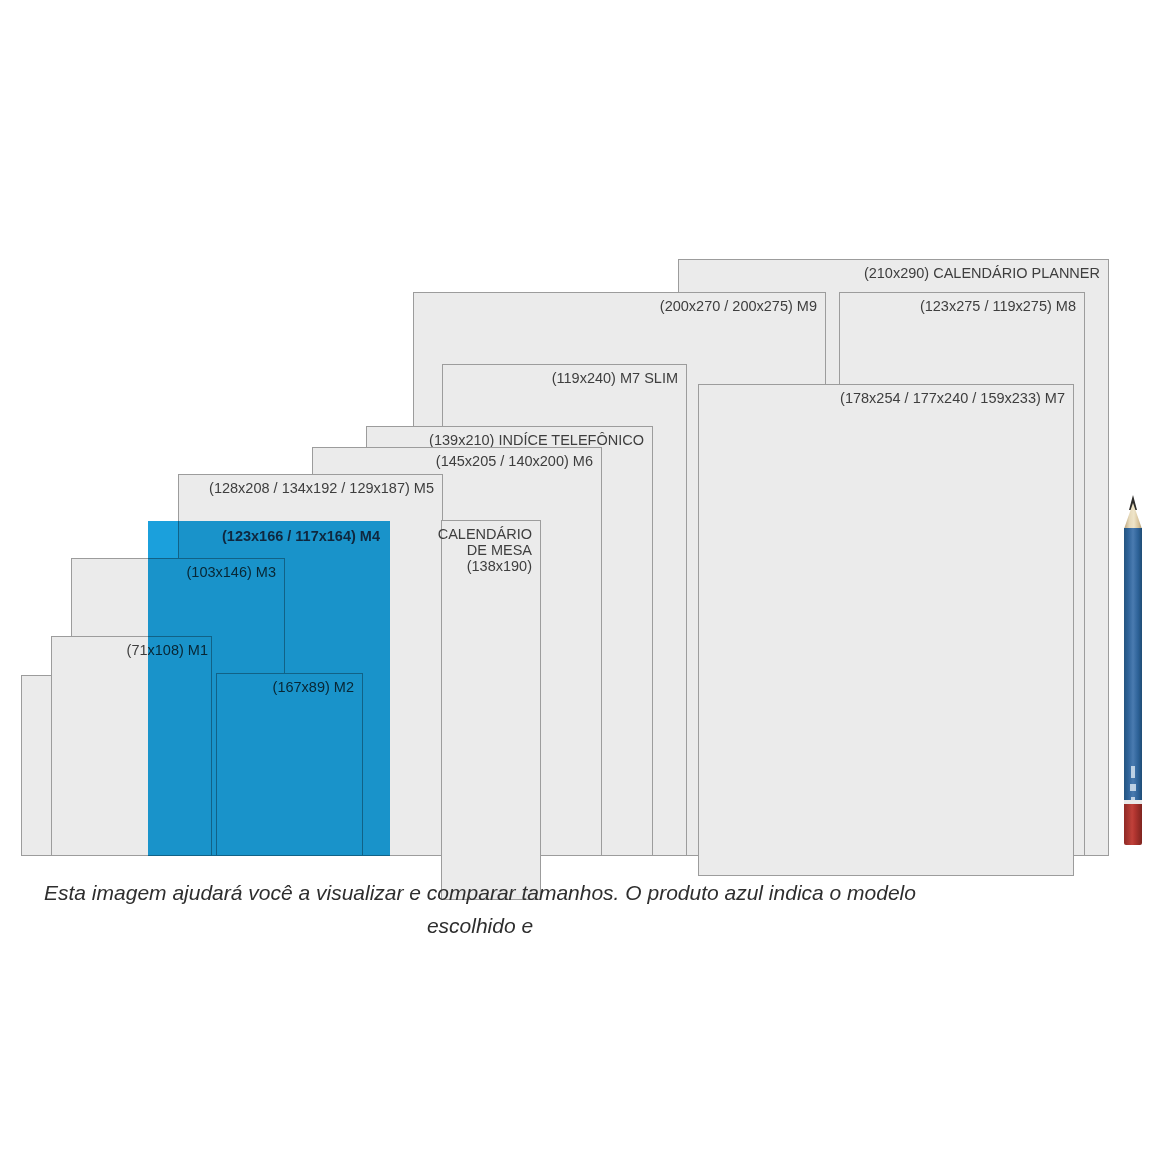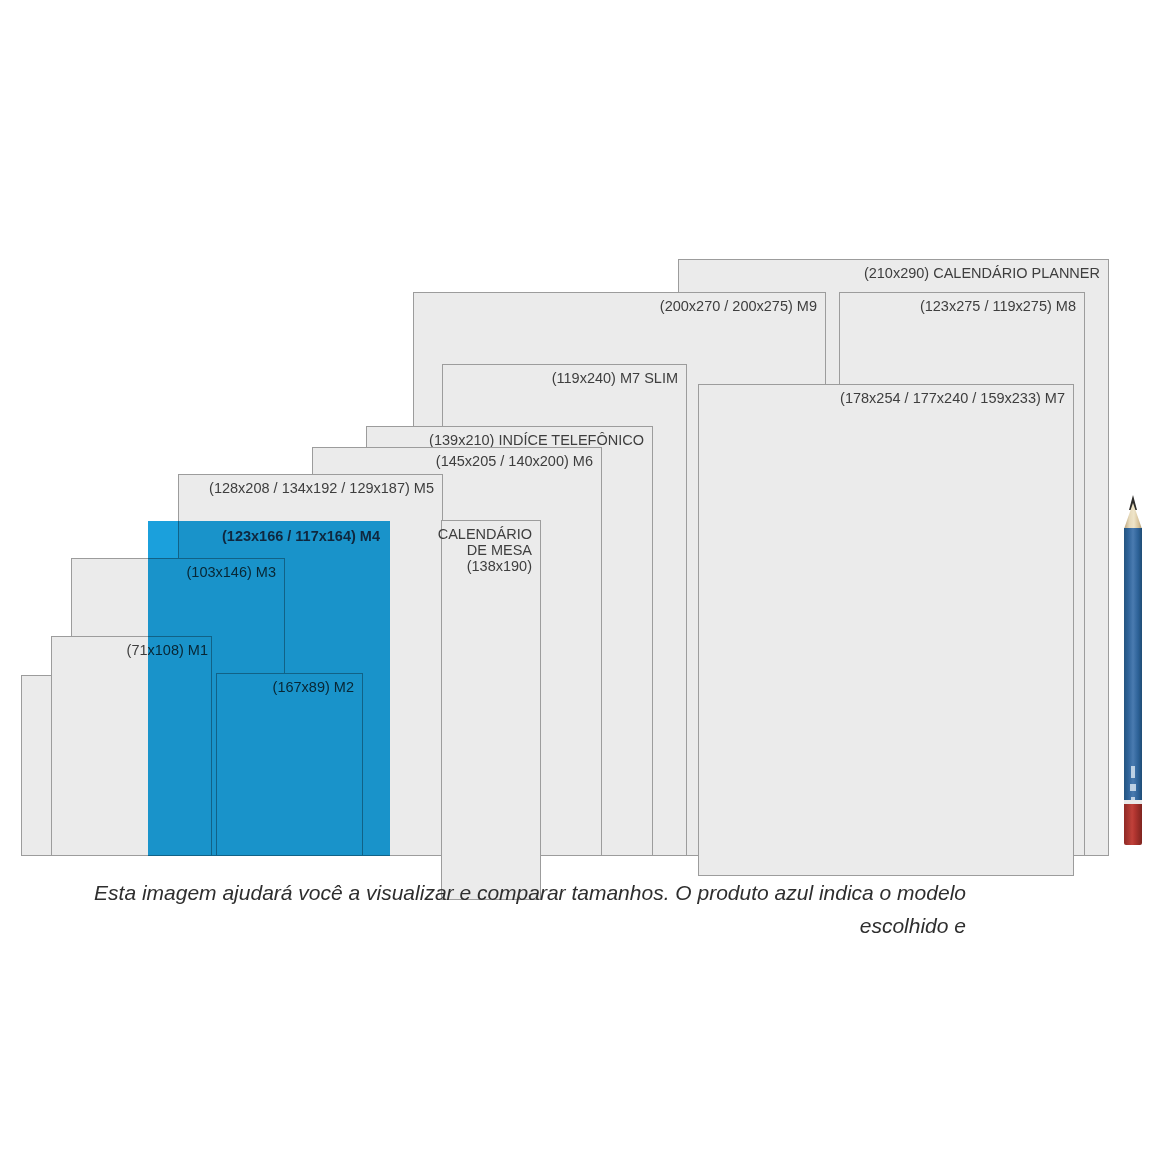--- a/index.html
+++ b/index.html
@@ -48,23 +48,22 @@
   }
   .pencil-brand { position:absolute; left:7px; top:238px; width:4px; }
   .pencil-brand span { display:block; background:#dce8f2; opacity:.8; margin:0 auto; }
   .pencil-brand .b1 { width:4px; height:12px; margin-bottom:6px; }
   .pencil-brand .b2 { width:6px; height:7px;  margin-bottom:6px; margin-left:-1px; }
   .pencil-brand .b3 { width:4px; height:16px; }
 
   
   #caption {
     position:absolute; left:0; top:877px; width:960px;
-    text-align:right; font-style:italic; font-size:21px; line-height:32.5px;
+    text-align:center; font-style:italic; font-size:21px; line-height:32.5px;
     color:#2e2e2e;
-    padding-left:6px;
   }
 </style>
 </head>
 <body>
 
 <div id="diagram">
     <div class="rect" style="left: 678px; top: 259px; width: 431px; height: 597px;">
       <span class="lbl">(210x290) CALENDÁRIO PLANNER</span>
     </div>
     <div class="rect" style="left: 413px; top: 292px; width: 413px; height: 564px;">

